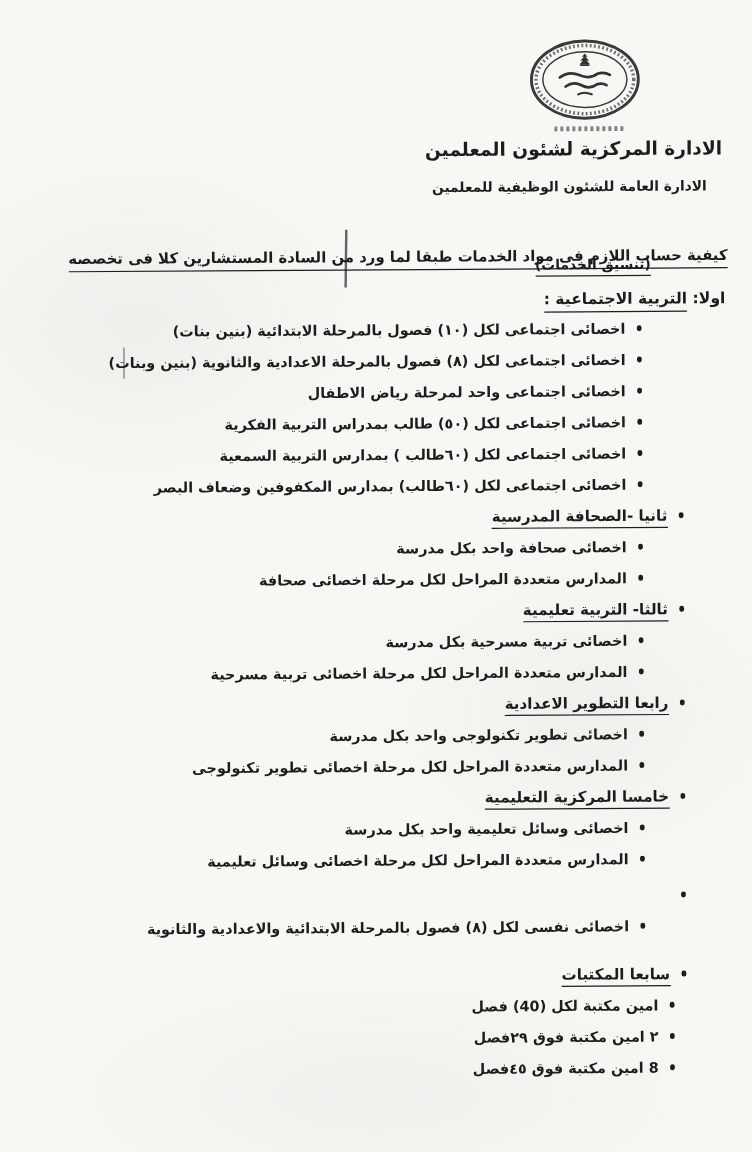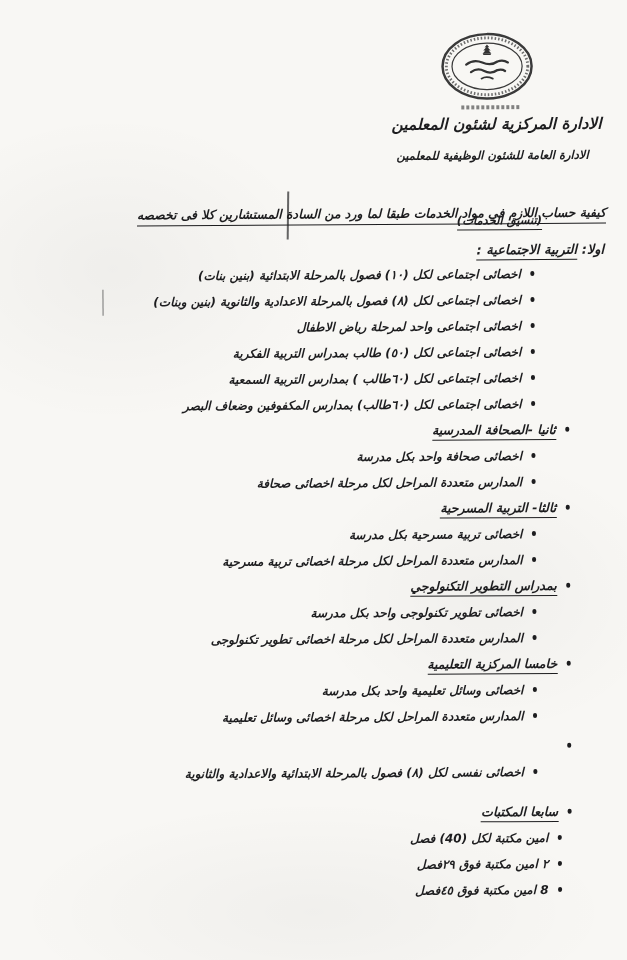--- a/index.html
+++ b/index.html
@@ -10,21 +10,20 @@
   }
   .page{
     position:relative;width:627px;height:960px;overflow:hidden;
     direction:rtl;
     background:
       radial-gradient(ellipse 300px 220px at 18% 28%, rgba(0,0,0,0.035), transparent 70%),
       radial-gradient(ellipse 260px 200px at 78% 62%, rgba(0,0,0,0.03), transparent 70%),
       radial-gradient(ellipse 400px 150px at 50% 95%, rgba(0,0,0,0.03), transparent 75%),
       #f8f7f4;
     color:#1d1d1f;
-    font-style:italic;
   }
   .tilt{position:absolute;inset:0;transform:rotate(-0.35deg);transform-origin:60% 40%;}
 
   
   .stamp{position:absolute;top:31px;left:441px;width:96px;height:72px;}
   .stamp-caption{
     position:absolute;top:106px;left:463px;width:58px;height:4px;
     background:repeating-linear-gradient(90deg,#5a5a5a 0 3px,transparent 3px 5px);
     opacity:.75;filter:blur(.4px);
   }
@@ -108,25 +107,25 @@
       <div class="row item"><span class="dot"></span><span class="txt">اخصائى اجتماعى لكل (٨) فصول بالمرحلة الاعدادية والثانوية (بنين وبنات)</span></div>
       <div class="row item"><span class="dot"></span><span class="txt">اخصائى اجتماعى واحد لمرحلة رياض الاطفال</span></div>
       <div class="row item"><span class="dot"></span><span class="txt">اخصائى اجتماعى لكل (٥٠) طالب بمدراس التربية الفكرية</span></div>
       <div class="row item"><span class="dot"></span><span class="txt">اخصائى اجتماعى لكل (٦٠طالب ) بمدارس التربية السمعية</span></div>
       <div class="row item"><span class="dot"></span><span class="txt">اخصائى اجتماعى لكل (٦٠طالب) بمدارس المكفوفين وضعاف البصر</span></div>
 
       <div class="row sec"><span class="dot"></span><span class="txt">ثانيا -الصحافة المدرسية</span></div>
       <div class="row item"><span class="dot"></span><span class="txt">اخصائى صحافة واحد بكل مدرسة</span></div>
       <div class="row item"><span class="dot"></span><span class="txt">المدارس متعددة المراحل لكل مرحلة اخصائى صحافة</span></div>
 
-      <div class="row sec"><span class="dot"></span><span class="txt">ثالثا- التربية المسرحية</span></div>
+      <div class="row sec"><span class="dot"></span><span class="txt">ثالثا- التربية تعليمية</span></div>
       <div class="row item"><span class="dot"></span><span class="txt">اخصائى تربية مسرحية بكل مدرسة</span></div>
       <div class="row item"><span class="dot"></span><span class="txt">المدارس متعددة المراحل لكل مرحلة اخصائى تربية مسرحية</span></div>
 
-      <div class="row sec"><span class="dot"></span><span class="txt">بمدراس التطوير التكنولوجي</span></div>
+      <div class="row sec"><span class="dot"></span><span class="txt">رابعا التطوير الاعدادية</span></div>
       <div class="row item"><span class="dot"></span><span class="txt">اخصائى تطوير تكنولوجى واحد بكل مدرسة</span></div>
       <div class="row item"><span class="dot"></span><span class="txt">المدارس متعددة المراحل لكل مرحلة اخصائى تطوير تكنولوجى</span></div>
 
       <div class="row sec"><span class="dot"></span><span class="txt">خامسا المركزية التعليمية</span></div>
       <div class="row item"><span class="dot"></span><span class="txt">اخصائى وسائل تعليمية واحد بكل مدرسة</span></div>
       <div class="row item"><span class="dot"></span><span class="txt">المدارس متعددة المراحل لكل مرحلة اخصائى وسائل تعليمية</span></div>
 
       <div class="row sec gap-sm"><span class="dot"></span></div>
       <div class="row item"><span class="dot"></span><span class="txt">اخصائى نفسى لكل (٨) فصول بالمرحلة الابتدائية والاعدادية والثانوية</span></div>
 

